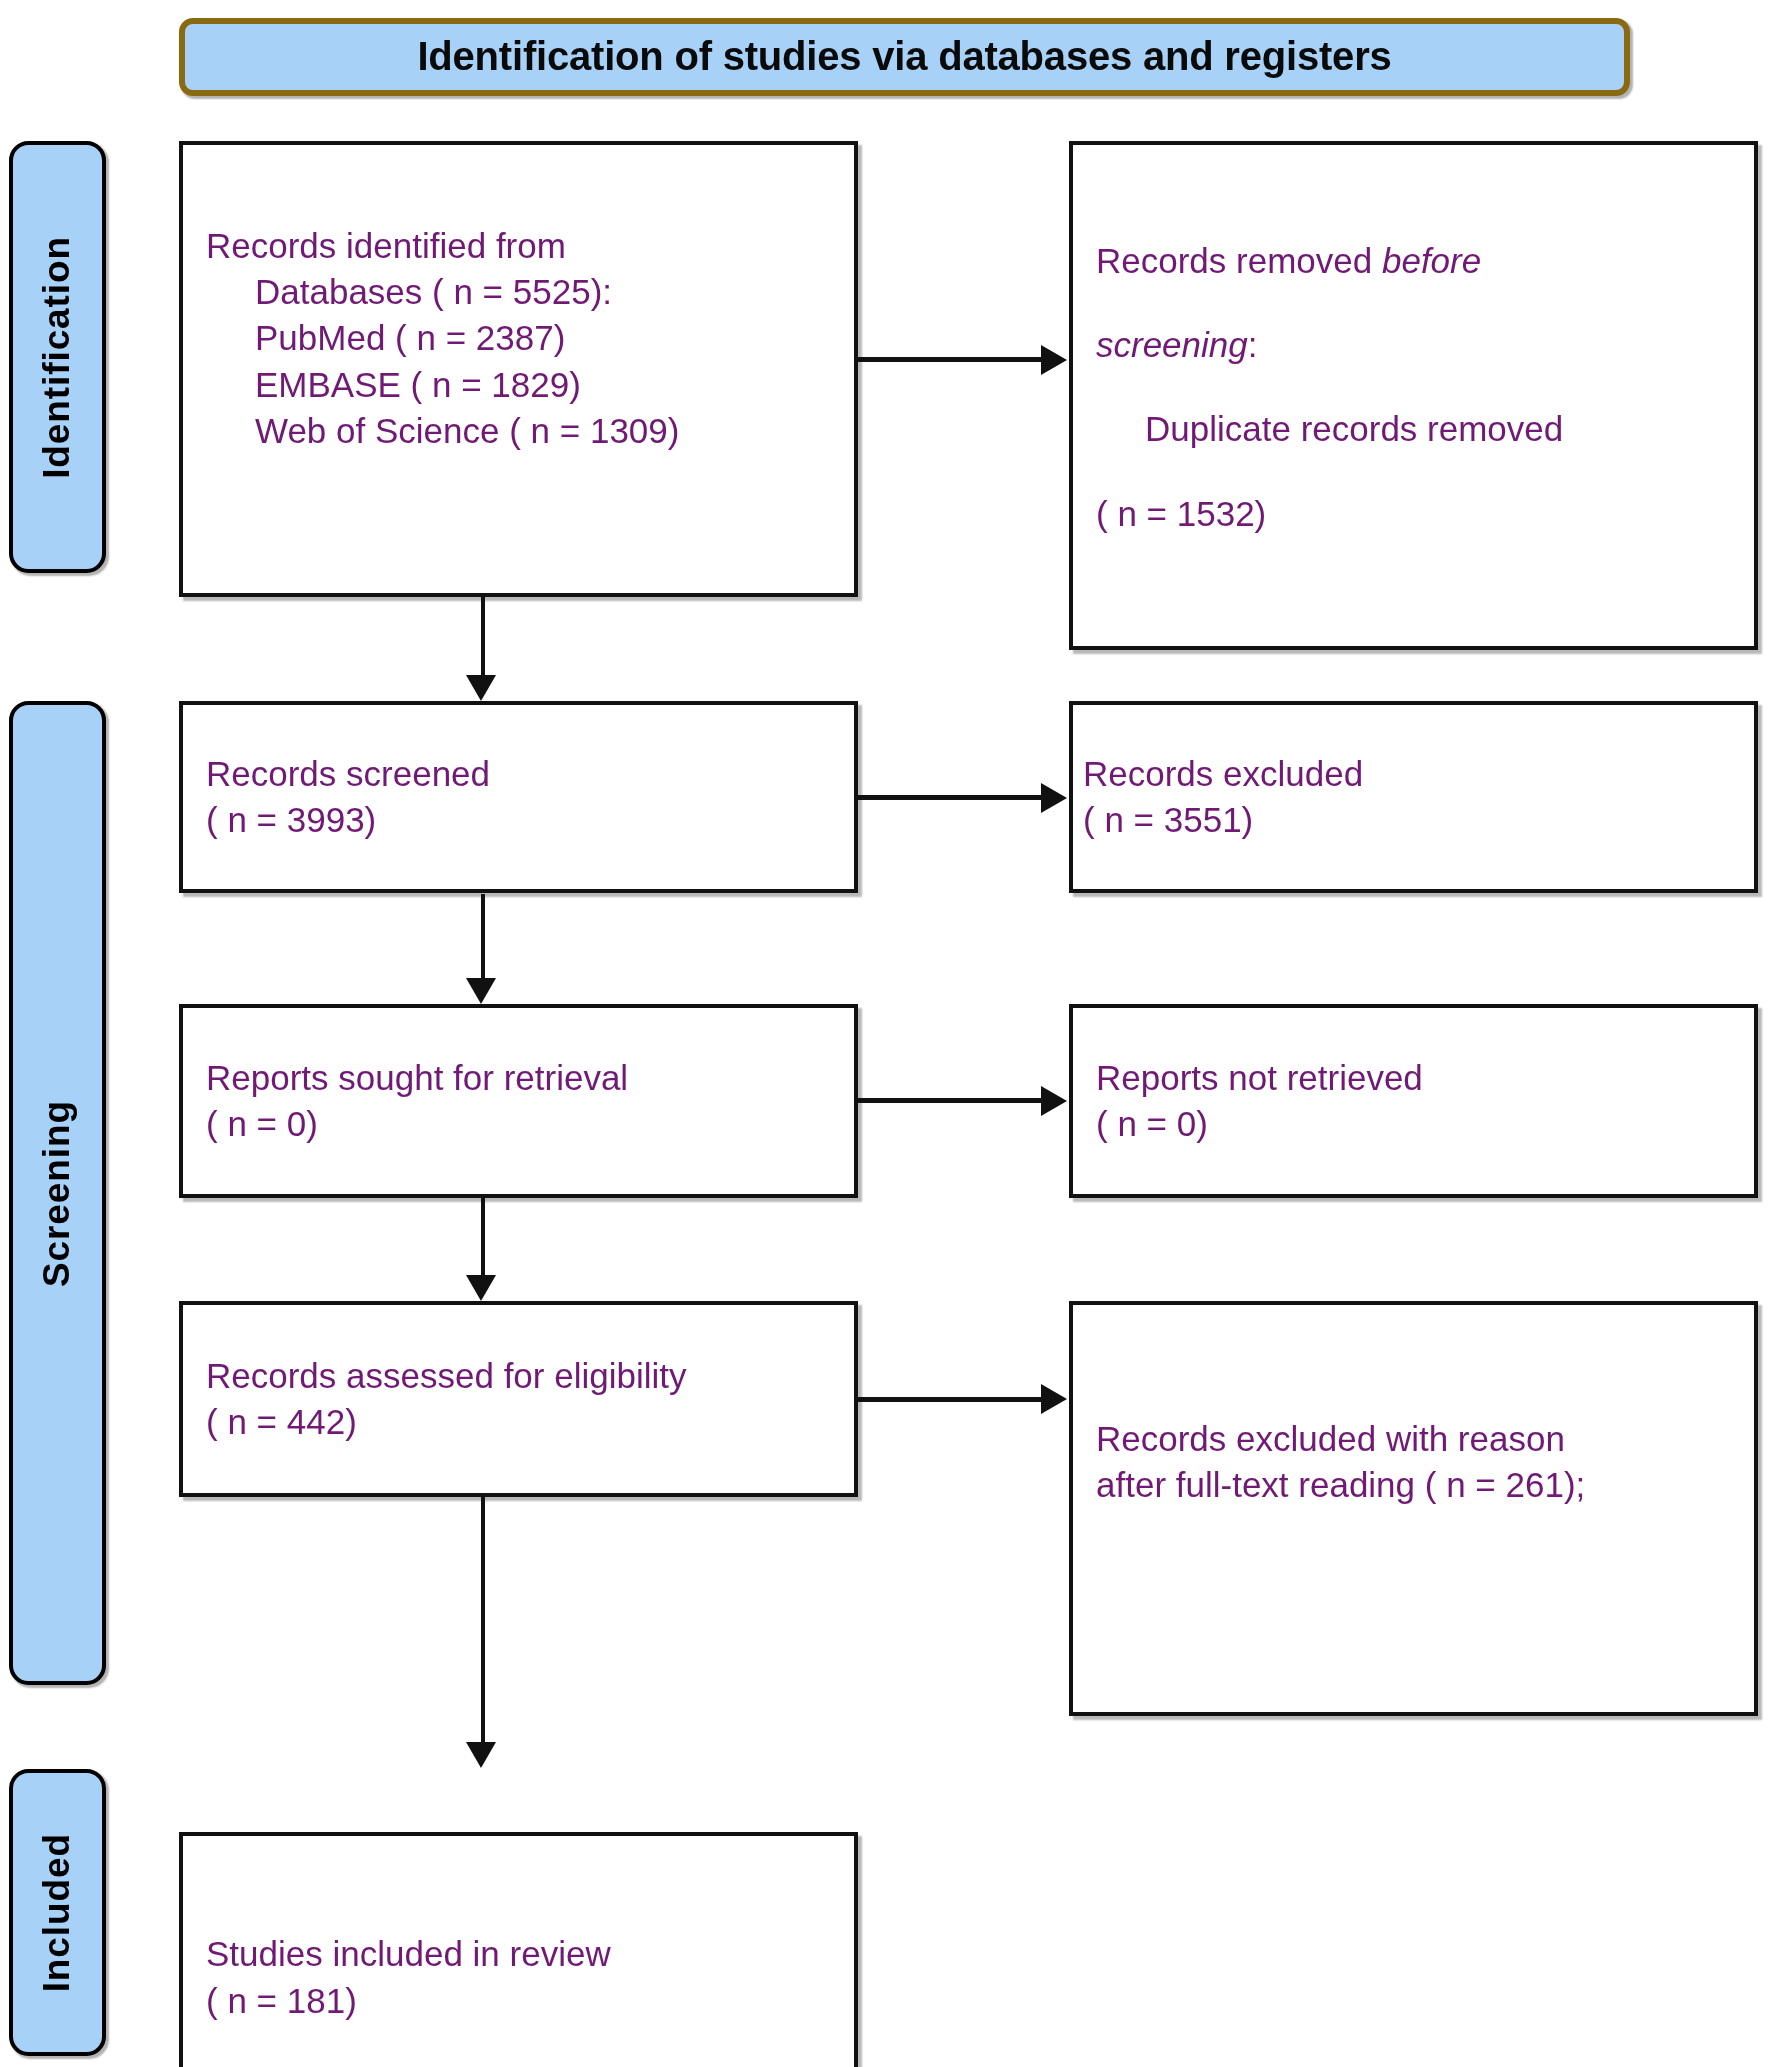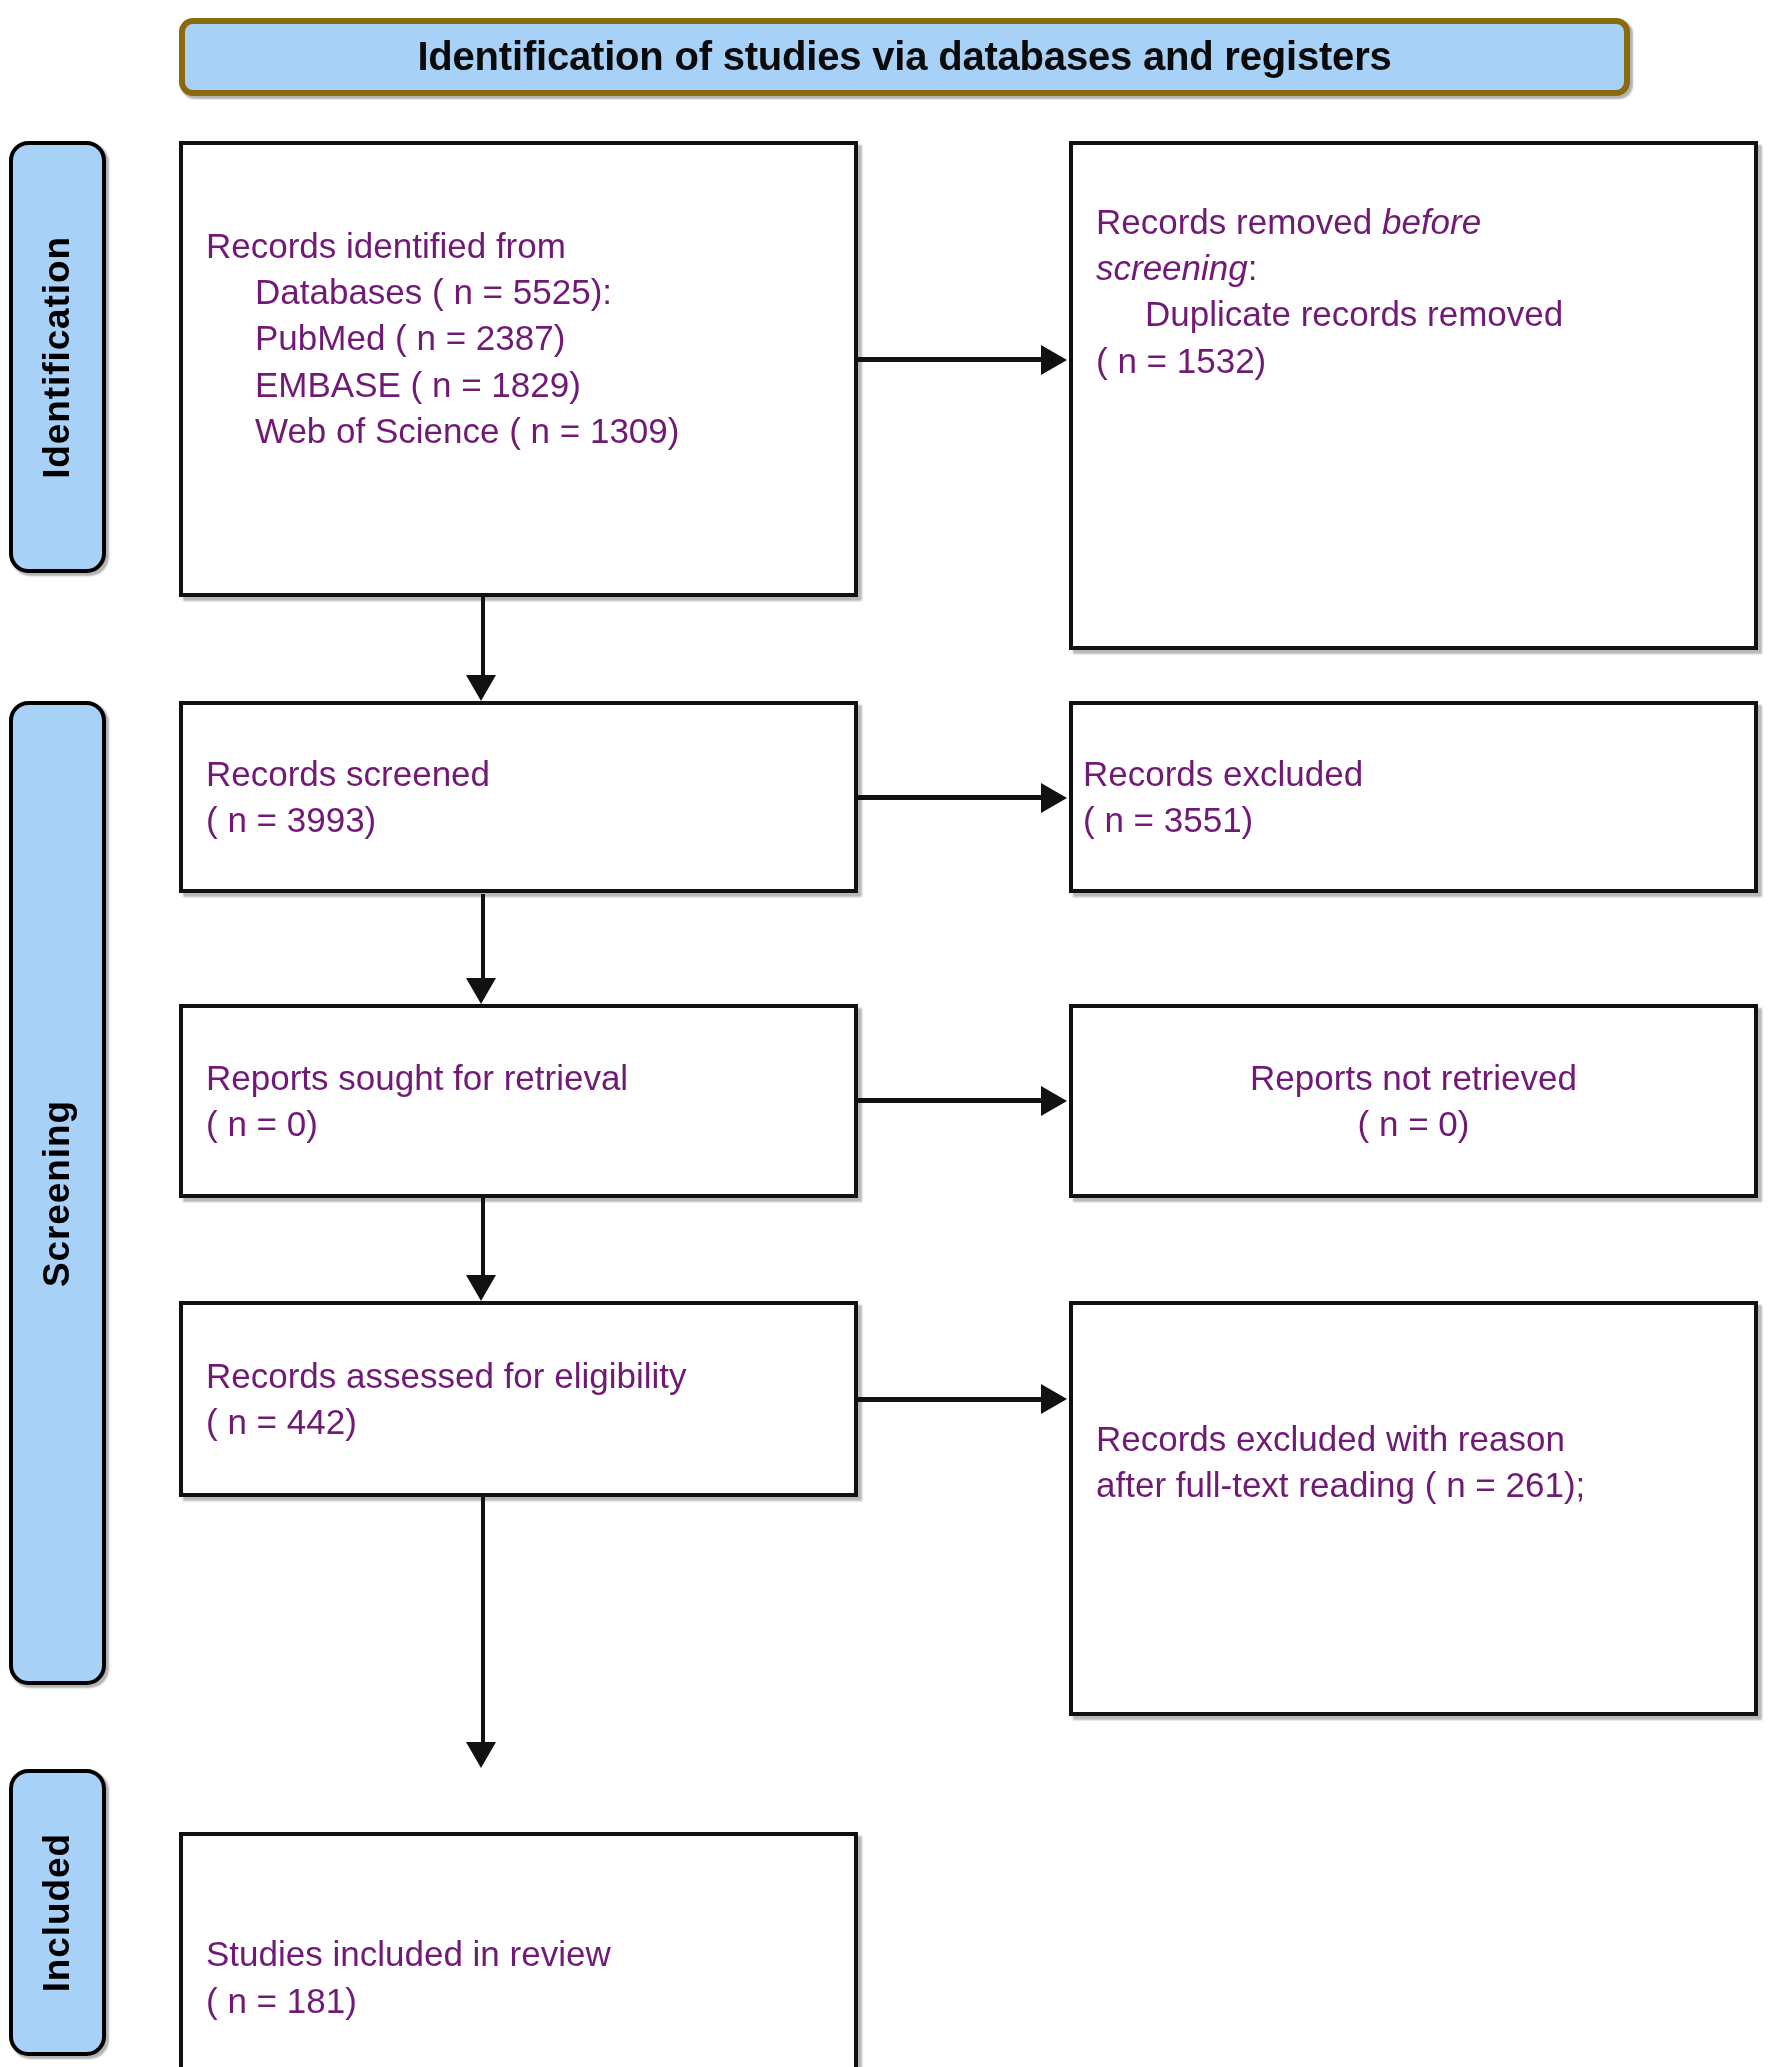--- a/index.html
+++ b/index.html
@@ -138,21 +138,21 @@
   </div>
 
   <div class="box topalign" style="left:179px; top:141px; width:679px; height:456px; padding-top:78px;">
     <div class="line">Records identified from</div>
     <div class="line indent">Databases ( n = 5525):</div>
     <div class="line indent">PubMed ( n = 2387)</div>
     <div class="line indent">EMBASE ( n = 1829)</div>
     <div class="line indent">Web of Science ( n = 1309)</div>
   </div>
 
-  <div class="box topalign" style="left:1069px; top:141px; width:689px; height:509px; padding-top:54px;">
+  <div class="box topalign" style="left:1069px; top:141px; width:689px; height:509px; padding-top:93px;gap:38px;">
     <div class="line"><span>Records removed </span><em>before</em></div>
     <div class="line"><em>screening</em><span>:</span></div>
     <div class="line indent">Duplicate records removed</div>
     <div class="line">( n = 1532)</div>
   </div>
 
   <div class="box" style="left:179px; top:701px; width:679px; height:192px;">
     <div class="line">Records screened</div>
     <div class="line">( n = 3993)</div>
   </div>
@@ -160,21 +160,21 @@
   <div class="box" style="left:1069px; top:701px; width:689px; height:192px;padding-left:10px;">
     <div class="line">Records excluded</div>
     <div class="line">( n = 3551)</div>
   </div>
 
   <div class="box" style="left:179px; top:1004px; width:679px; height:194px;">
     <div class="line">Reports sought for retrieval</div>
     <div class="line">( n = 0)</div>
   </div>
 
-  <div class="box" style="left:1069px; top:1004px; width:689px; height:194px;align-items:center;">
+  <div class="box" style="left:1069px; top:1004px; width:689px; height:194px;">
     <div class="line">Reports not retrieved</div>
     <div class="line">( n = 0)</div>
   </div>
 
   <div class="box" style="left:179px; top:1301px; width:679px; height:196px;">
     <div class="line">Records assessed for eligibility</div>
     <div class="line">( n = 442)</div>
   </div>
 
   <div class="box topalign" style="left:1069px; top:1301px; width:689px; height:415px; padding-top:111px;">

